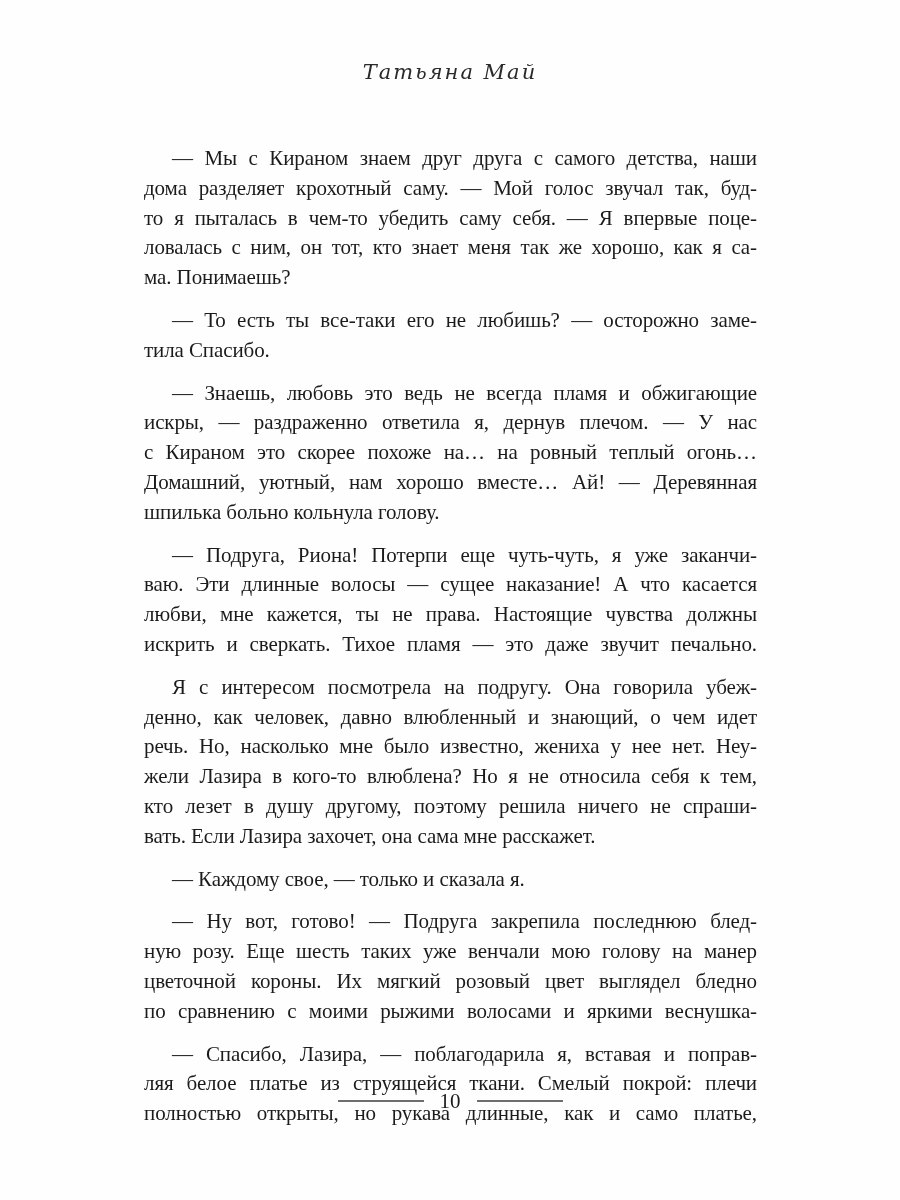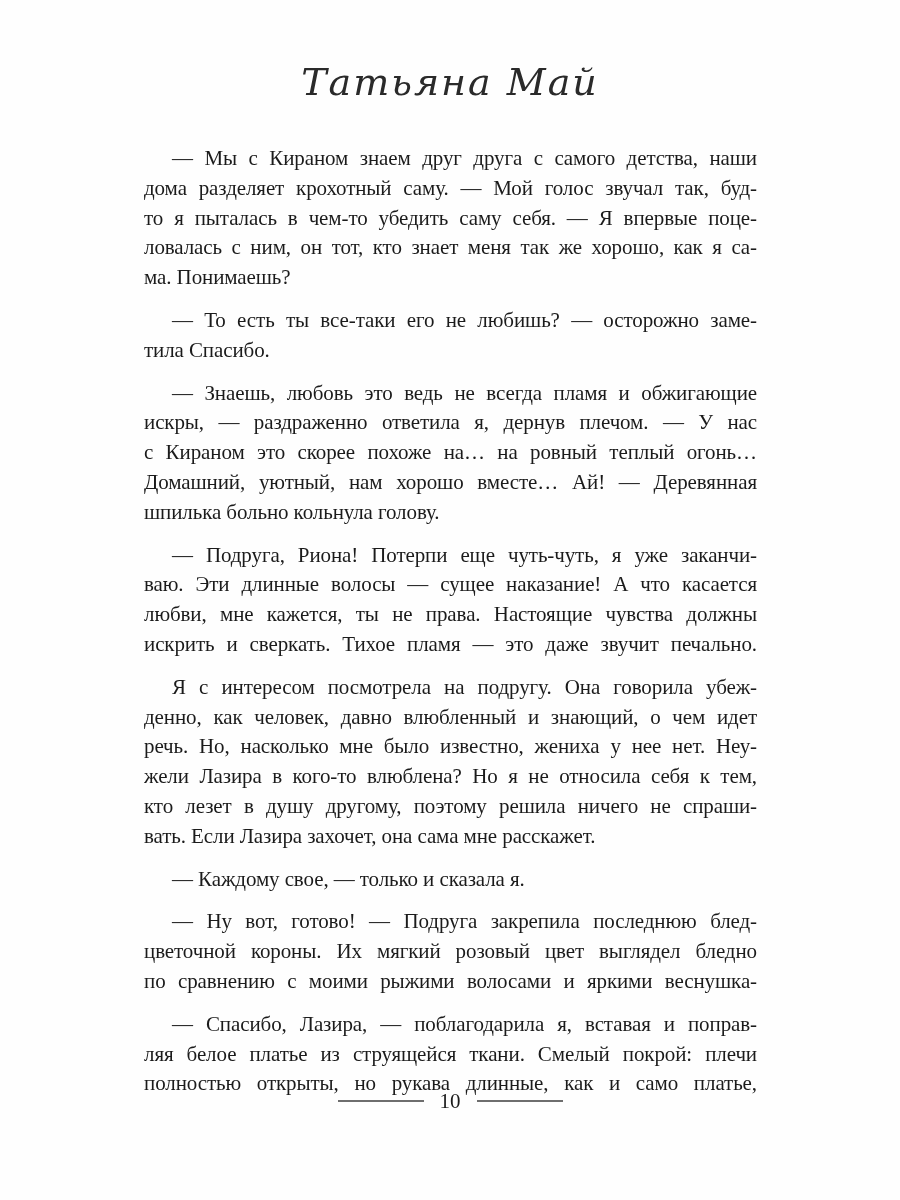--- a/index.html
+++ b/index.html
@@ -10,21 +10,21 @@
     font-family: "Liberation Serif", serif;
     color: #1b1b1b;
     overflow: hidden;
   }
   .running-header {
     position: absolute;
     top: 60px; left: 0; width: 900px;
     text-align: center;
     font-family: "DejaVu Serif", serif;
     font-style: italic;
-    font-size: 38px;
+    font-size: 21px;
     letter-spacing: 2px;
     color: #2a2a2a;
   }
   .text-block {
     position: absolute;
     top: 131px; left: 131px; width: 639px;
   }
   .para { margin: 13px; padding: 0; }
   .ln {
     display: block;
@@ -95,20 +95,21 @@
     <span class="ln">речь. Но, насколько мне было известно, жениха у нее нет. Неу-</span>
     <span class="ln">жели Лазира в кого-то влюблена? Но я не относила себя к тем,</span>
     <span class="ln">кто лезет в душу другому, поэтому решила ничего не спраши-</span>
     <span class="ln la">вать. Если Лазира захочет, она сама мне расскажет.</span>
   </p>
   <p class="para">
     <span class="ln fi la">— Каждому свое, — только и сказала я.</span>
   </p>
   <p class="para">
     <span class="ln fi">— Ну вот, готово! — Подруга закрепила последнюю блед-</span>
+    <span class="ln">ную розу. Еще шесть таких уже венчали мою голову на манер</span>
     <span class="ln">цветочной короны. Их мягкий розовый цвет выглядел бледно</span>
     <span class="ln">по сравнению с моими рыжими волосами и яркими веснушка-</span>
   </p>
   <p class="para">
     <span class="ln fi">— Спасибо, Лазира, — поблагодарила я, вставая и поправ-</span>
     <span class="ln">ляя белое платье из струящейся ткани. Смелый покрой: плечи</span>
     <span class="ln">полностью открыты, но рукава длинные, как и само платье,</span>
   </p>
 </main>
 

